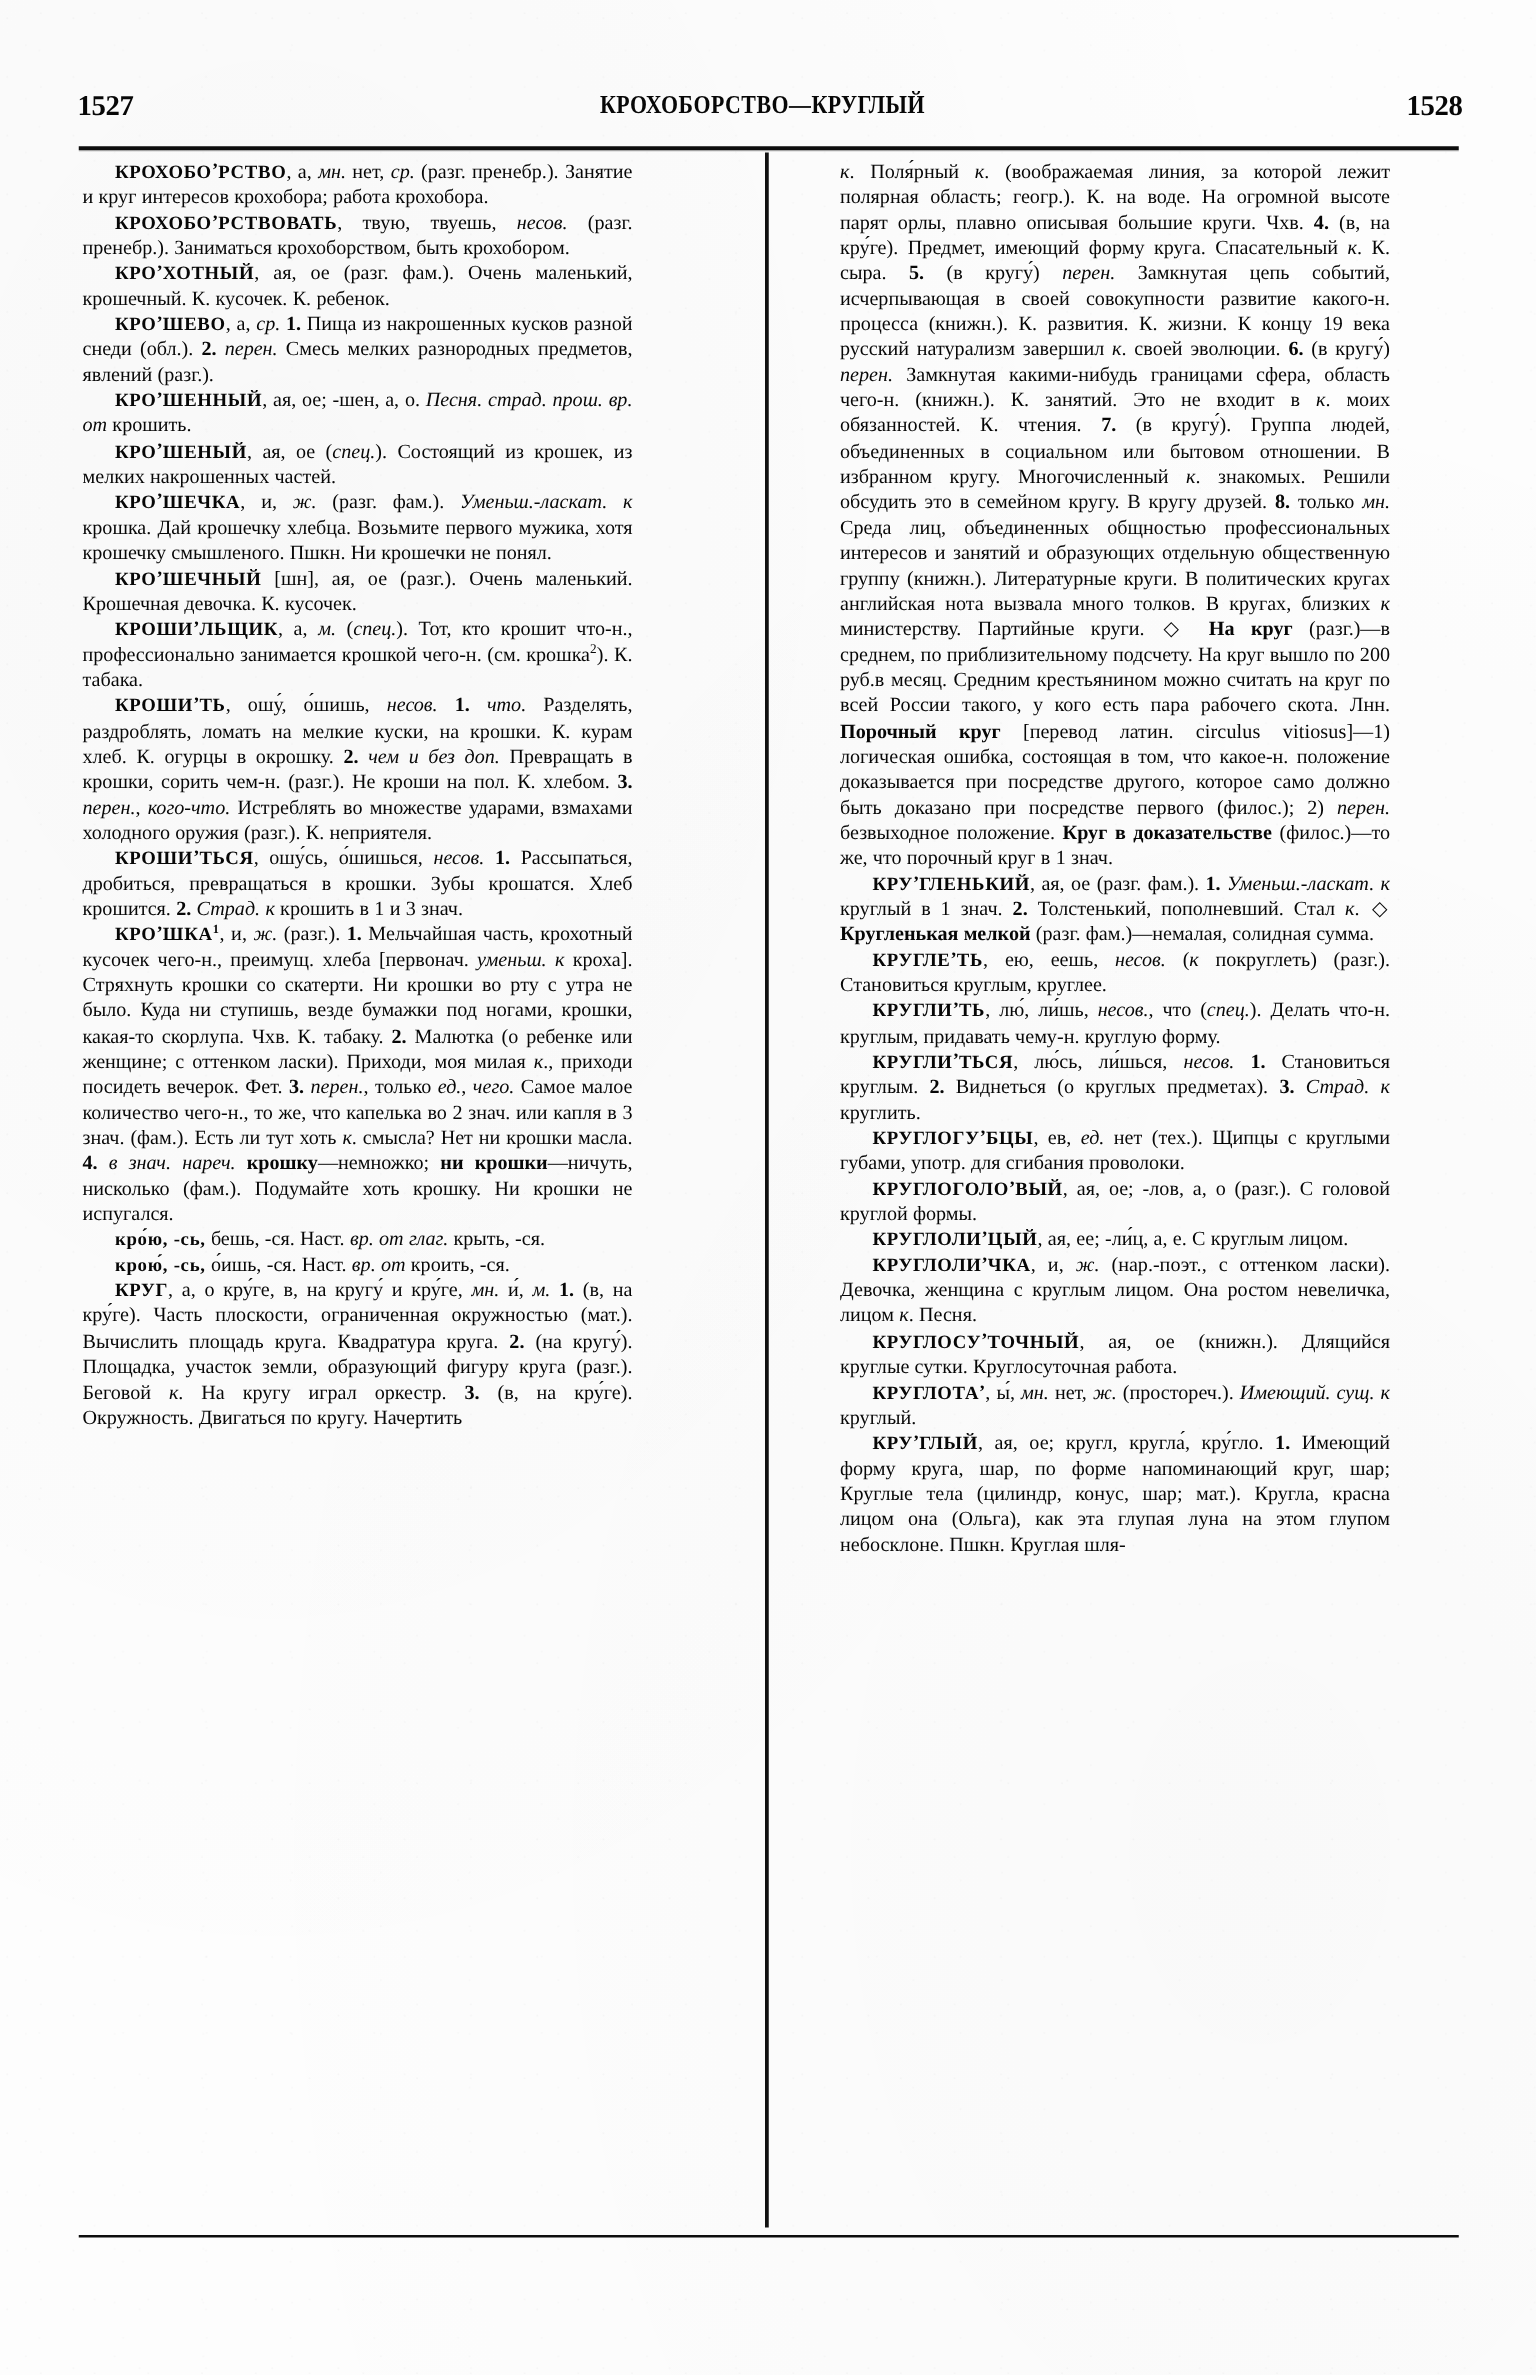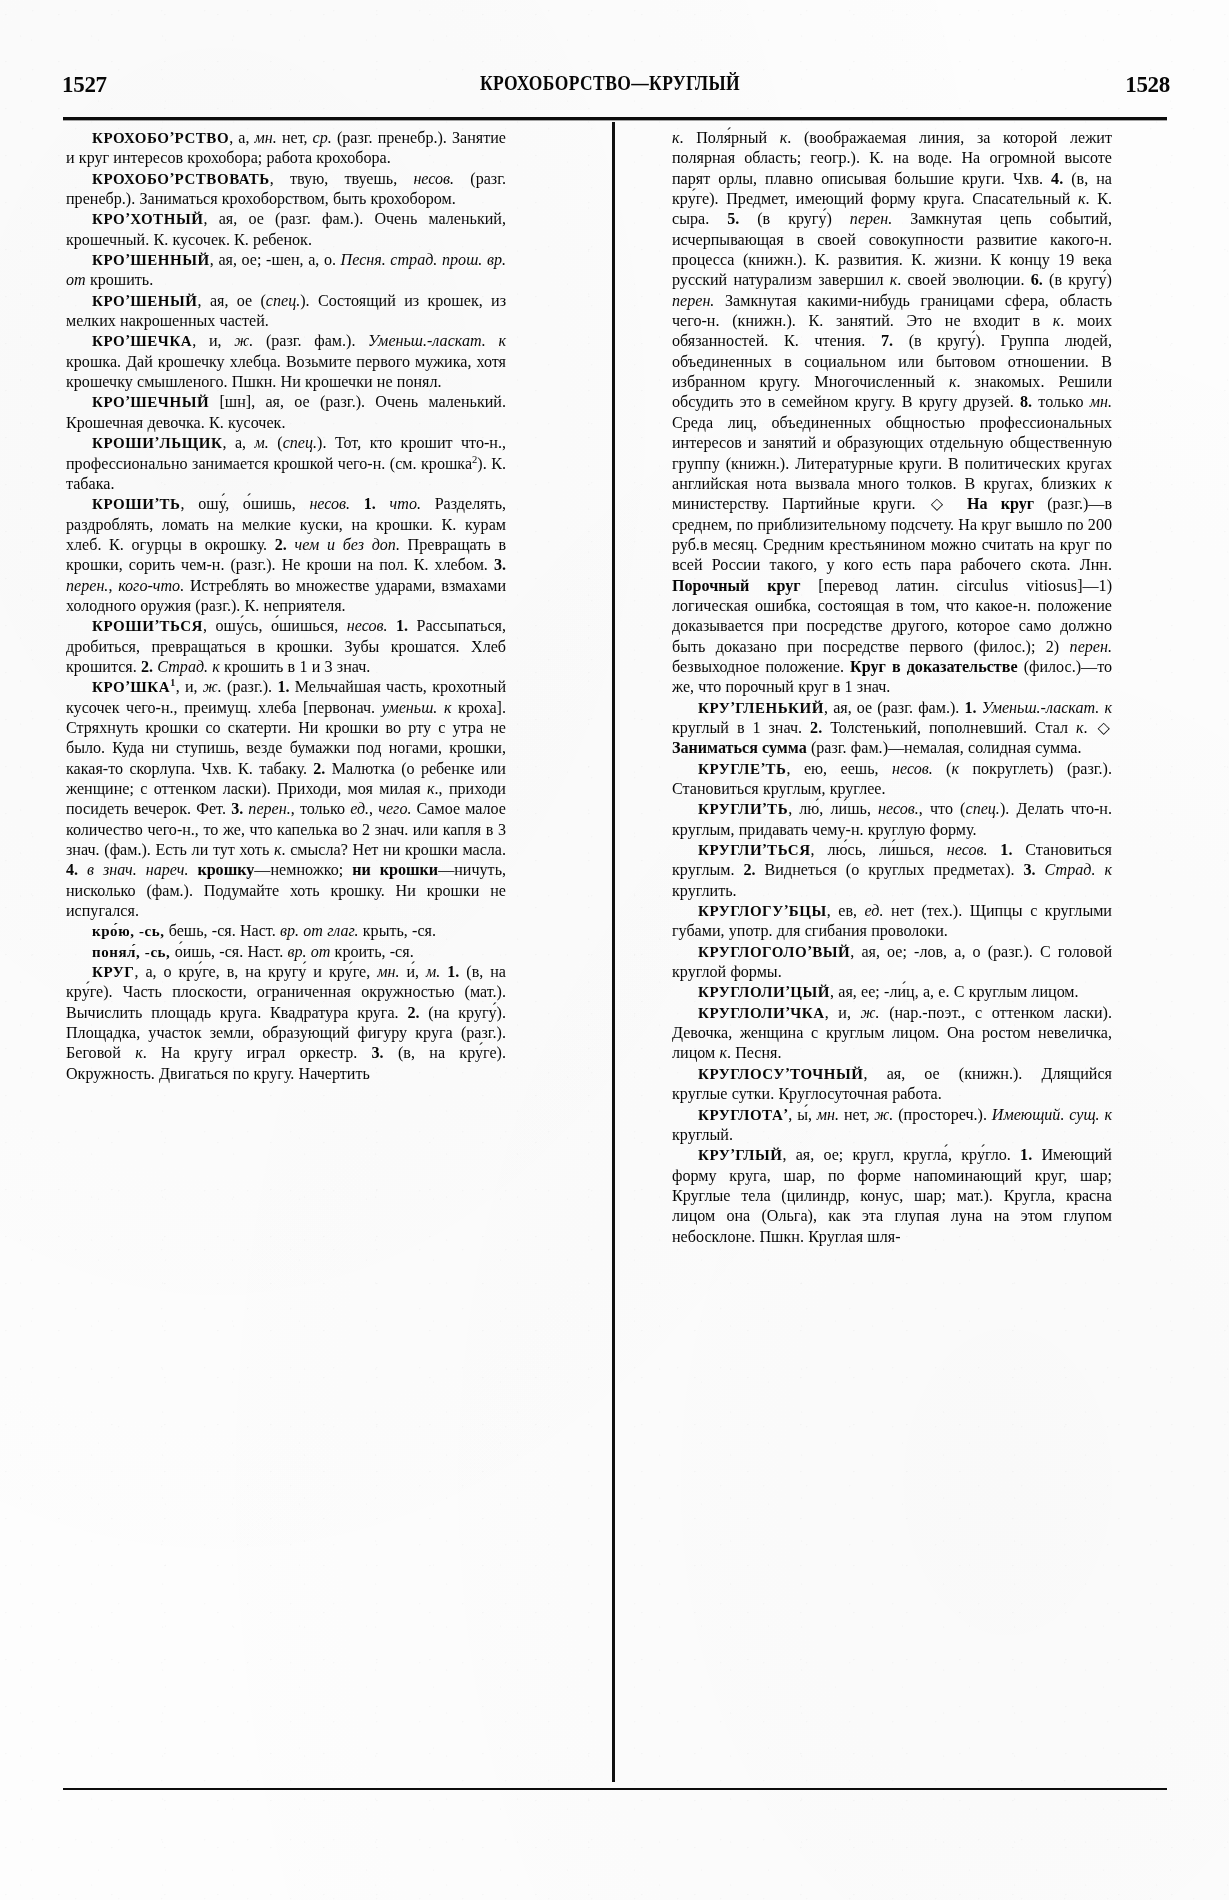--- a/index.html
+++ b/index.html
@@ -165,35 +165,36 @@
   </div>
 
   <div id="rule-top"></div>
   <div id="rule-mid"></div>
   <div id="rule-bottom"></div>
 
   <div class="col" id="col-left">
       <p><b class="hw">КРОХОБО<span class="str">’</span>РСТВО</b>, а, <i>мн.</i> нет, <i>ср.</i> (разг. пренебр.). Занятие и круг интересов крохобора; работа крохобора.</p>
       <p><b class="hw">КРОХОБО<span class="str">’</span>РСТВОВАТЬ</b>, твую, твуешь, <i>несов.</i> (разг. пренебр.). Заниматься крохоборством, быть крохобором.</p>
       <p><b class="hw">КРО<span class="str">’</span>ХОТНЫЙ</b>, ая, ое (разг. фам.). Очень маленький, крошечный. К. кусочек. К. ребенок.</p>
+      <p><b class="hw">КРО<span class="str">’</span>ШЕВО</b>, а, <i>ср.</i> <b>1.</b> Пища из накрошенных кусков разной снеди (обл.). <b>2.</b> <i>перен.</i> Смесь мелких разнородных предметов, явлений (разг.).</p>
       <p><b class="hw">КРО<span class="str">’</span>ШЕННЫЙ</b>, ая, ое; -шен, а, о. <i>Песня.</i> <i>страд.</i> <i>прош.</i> <i>вр.</i> <i>от</i> крошить.</p>
       <p><b class="hw">КРО<span class="str">’</span>ШЕНЫЙ</b>, ая, ое (<i>спец.</i>). Состоящий из крошек, из мелких накрошенных частей.</p>
       <p><b class="hw">КРО<span class="str">’</span>ШЕЧКА</b>, и, <i>ж.</i> (разг. фам.). <i>Уменьш.-ласкат.</i> <i>к</i> крошка. Дай крошечку хлебца. Возьмите первого мужика, хотя крошечку смышленого. Пшкн. Ни крошечки не понял.</p>
       <p><b class="hw">КРО<span class="str">’</span>ШЕЧНЫЙ</b> [шн], ая, ое (разг.). Очень маленький. Крошечная девочка. К. кусочек.</p>
       <p><b class="hw">КРОШИ<span class="str">’</span>ЛЬЩИК</b>, а, <i>м.</i> (<i>спец.</i>). Тот, кто крошит что-н., профессионально занимается крошкой чего-н. (см. крошка<span class="sup">2</span>). К. табака.</p>
       <p><b class="hw">КРОШИ<span class="str">’</span>ТЬ</b>, ошу́, о́шишь, <i>несов.</i> <b>1.</b> <i>что.</i> Разделять, раздроблять, ломать на мелкие куски, на крошки. К. курам хлеб. К. огурцы в окрошку. <b>2.</b> <i>чем и без доп.</i> Превращать в крошки, сорить чем-н. (разг.). Не кроши на пол. К. хлебом. <b>3.</b> <i>перен.</i>, <i>кого-что.</i> Истреблять во множестве ударами, взмахами холодного оружия (разг.). К. неприятеля.</p>
       <p><b class="hw">КРОШИ<span class="str">’</span>ТЬСЯ</b>, ошу́сь, о́шишься, <i>несов.</i> <b>1.</b> Рассыпаться, дробиться, превращаться в крошки. Зубы крошатся. Хлеб крошится. <b>2.</b> <i>Страд.</i> <i>к</i> крошить в 1 и 3 знач.</p>
       <p><b class="hw">КРО<span class="str">’</span>ШКА<span class="sup">1</span></b>, и, <i>ж.</i> (разг.). <b>1.</b> Мельчайшая часть, крохотный кусочек чего-н., преимущ. хлеба [первонач. <i>уменьш.</i> <i>к</i> кроха]. Стряхнуть крошки со скатерти. Ни крошки во рту с утра не было. Куда ни ступишь, везде бумажки под ногами, крошки, какая-то скорлупа. Чхв. К. табаку. <b>2.</b> Малютка (о ребенке или женщине; с оттенком ласки). Приходи, моя милая <i>к</i>., приходи посидеть вечерок. Фет. <b>3.</b> <i>перен.</i>, только <i>ед.</i>, <i>чего.</i> Самое малое количество чего-н., то же, что капелька во 2 знач. или капля в 3 знач. (фам.). Есть ли тут хоть <i>к</i>. смысла? Нет ни крошки масла. <b>4.</b> <i>в знач.</i> <i>нареч.</i> <b>крошку</b>—немножко; <b>ни крошки</b>—ничуть, нисколько (фам.). Подумайте хоть крошку. Ни крошки не испугался.</p>
       <p><b class="hw sub">кро́ю, -сь,</b> бешь, -ся. Наст. <i>вр.</i> <i>от</i> <i>глаг.</i> крыть, -ся.</p>
-      <p><b class="hw sub">понял́, -сь,</b> о́ишь, -ся. Наст. <i>вр.</i> <i>от</i> кроить, -ся.</p>
+      <p><b class="hw sub">крою́, -сь,</b> о́ишь, -ся. Наст. <i>вр.</i> <i>от</i> кроить, -ся.</p>
       <p><b class="hw">КРУГ</b>, а, о кру́ге, в, на кругу́ и кру́ге, <i>мн.</i> и́, <i>м.</i> <b>1.</b> (в, на кру́ге). Часть плоскости, ограниченная окружностью (мат.). Вычислить площадь круга. Квадратура круга. <b>2.</b> (на кругу́). Площадка, участок земли, образующий фигуру круга (разг.). Беговой <i>к</i>. На кругу играл оркестр. <b>3.</b> (в, на кру́ге). Окружность. Двигаться по кругу. Начертить</p>
     </div>
   <div class="col" id="col-right">
       <p class="cont"><i>к</i>. Поля́рный <i>к</i>. (воображаемая линия, за которой лежит полярная область; геогр.). К. на воде. На огромной высоте парят орлы, плавно описывая большие круги. Чхв. <b>4.</b> (в, на кру́ге). Предмет, имеющий форму круга. Спасательный <i>к</i>. К. сыра. <b>5.</b> (в кругу́) <i>перен.</i> Замкнутая цепь событий, исчерпывающая в своей совокупности развитие какого-н. процесса (книжн.). К. развития. К. жизни. К концу 19 века русский натурализм завершил <i>к</i>. своей эволюции. <b>6.</b> (в кругу́) <i>перен.</i> Замкнутая какими-нибудь границами сфера, область чего-н. (книжн.). К. занятий. Это не входит в <i>к</i>. моих обязанностей. К. чтения. <b>7.</b> (в кругу́). Группа людей, объединенных в социальном или бытовом отношении. В избранном кругу. Многочисленный <i>к</i>. знакомых. Решили обсудить это в семейном кругу. В кругу друзей. <b>8.</b> только <i>мн.</i> Среда лиц, объединенных общностью профессиональных интересов и занятий и образующих отдельную общественную группу (книжн.). Литературные круги. В политических кругах английская нота вызвала много толков. В кругах, близких <i>к</i> министерству. Партийные круги. <span class="dia">◇</span> <b>На круг</b> (разг.)—в среднем, по приблизительному подсчету. На круг вышло по 200 руб.в месяц. Средним крестьянином можно считать на круг по всей России такого, у кого есть пара рабочего скота. Лнн. <b>Порочный круг</b> [перевод латин. <span class="lat">circulus vitiosus</span>]—1) логическая ошибка, состоящая в том, что какое-н. положение доказывается при посредстве другого, которое само должно быть доказано при посредстве первого (филос.); 2) <i>перен.</i> безвыходное положение. <b>Круг в доказательстве</b> (филос.)—то же, что порочный круг в 1 знач.</p>
-      <p><b class="hw">КРУ<span class="str">’</span>ГЛЕНЬКИЙ</b>, ая, ое (разг. фам.). <b>1.</b> <i>Уменьш.-ласкат.</i> <i>к</i> круглый в 1 знач. <b>2.</b> Толстенький, пополневший. Стал <i>к</i>. <span class="dia">◇</span> <b>Заниматься сумма</b> (разг. фам.)—немалая, солидная сумма.</p>
+      <p><b class="hw">КРУ<span class="str">’</span>ГЛЕНЬКИЙ</b>, ая, ое (разг. фам.). <b>1.</b> <i>Уменьш.-ласкат.</i> <i>к</i> круглый в 1 знач. <b>2.</b> Толстенький, пополневший. Стал <i>к</i>. <span class="dia">◇</span> <b>Кругленькая мелкой</b> (разг. фам.)—немалая, солидная сумма.</p>
       <p><b class="hw">КРУГЛЕ<span class="str">’</span>ТЬ</b>, ею, еешь, <i>несов.</i> (<i>к</i> покруглеть) (разг.). Становиться круглым, круглее.</p>
       <p><b class="hw">КРУГЛИ<span class="str">’</span>ТЬ</b>, лю́, ли́шь, <i>несов.</i>, что (<i>спец.</i>). Делать что-н. круглым, придавать чему-н. круглую форму.</p>
       <p><b class="hw">КРУГЛИ<span class="str">’</span>ТЬСЯ</b>, лю́сь, ли́шься, <i>несов.</i> <b>1.</b> Становиться круглым. <b>2.</b> Виднеться (о круглых предметах). <b>3.</b> <i>Страд.</i> <i>к</i> круглить.</p>
       <p><b class="hw">КРУГЛОГУ<span class="str">’</span>БЦЫ</b>, ев, <i>ед.</i> нет (тех.). Щипцы с круглыми губами, употр. для сгибания проволоки.</p>
       <p><b class="hw">КРУГЛОГОЛО<span class="str">’</span>ВЫЙ</b>, ая, ое; -лов, а, о (разг.). С головой круглой формы.</p>
       <p><b class="hw">КРУГЛОЛИ<span class="str">’</span>ЦЫЙ</b>, ая, ее; -ли́ц, а, е. С круглым лицом.</p>
       <p><b class="hw">КРУГЛОЛИ<span class="str">’</span>ЧКА</b>, и, <i>ж.</i> (нар.-поэт., с оттенком ласки). Девочка, женщина с круглым лицом. Она ростом невеличка, лицом <i>к</i>. Песня.</p>
       <p><b class="hw">КРУГЛОСУ<span class="str">’</span>ТОЧНЫЙ</b>, ая, ое (книжн.). Длящийся круглые сутки. Круглосуточная работа.</p>
       <p><b class="hw">КРУГЛОТА<span class="str">’</span></b>, ы́, <i>мн.</i> нет, <i>ж.</i> (простореч.). <i>Имеющий.</i> <i>сущ.</i> <i>к</i> круглый.</p>
       <p><b class="hw">КРУ<span class="str">’</span>ГЛЫЙ</b>, ая, ое; кругл, кругла́, кру́гло. <b>1.</b> Имеющий форму круга, шар, по форме напоминающий круг, шар; Круглые тела (цилиндр, конус, шар; мат.). Кругла, красна лицом она (Ольга), как эта глупая луна на этом глупом небосклоне. Пшкн. Круглая шля-</p>

